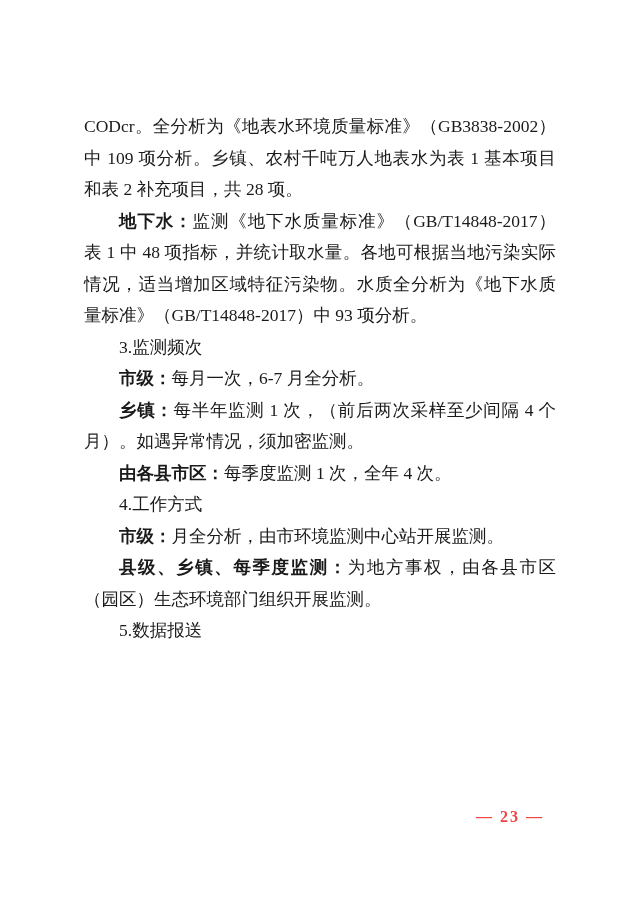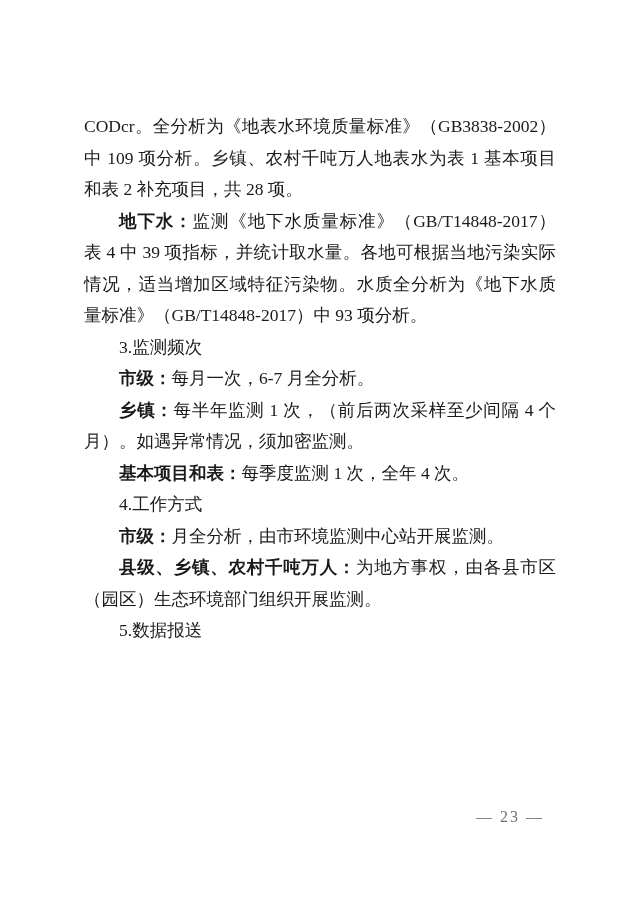--- a/index.html
+++ b/index.html
@@ -26,47 +26,48 @@
   .para { margin: 0; }
   .para.indent { text-indent: 2em; }
   .para.heading { font-weight: normal; }
   .lead { font-weight: bold; }
   .footer-pageno {
     position: absolute;
     top: 808px;
     right: 96px;
     font-size: 16px;
     letter-spacing: 2px;
-    color: #737373;
+    color: #ef4444;
+    font-weight: bold;
   }
 </style>
 </head>
 <body>
 
 <div class="page">
   <div class="content">
 
     <p class="para"><span>CODcr。全分析为《地表水环境质量标准》（GB3838-2002）中 109 项分析。乡镇、农村千吨万人地表水为表 1 基本项目和表 2 补充项目，共 28 项。</span></p>
 
-    <p class="para indent"><span class="lead">地下水：</span><span>监测《地下水质量标准》（GB/T14848-2017）表 4 中 39 项指标，并统计取水量。各地可根据当地污染实际情况，适当增加区域特征污染物。水质全分析为《地下水质量标准》（GB/T14848-2017）中 93 项分析。</span></p>
+    <p class="para indent"><span class="lead">地下水：</span><span>监测《地下水质量标准》（GB/T14848-2017）表 1 中 48 项指标，并统计取水量。各地可根据当地污染实际情况，适当增加区域特征污染物。水质全分析为《地下水质量标准》（GB/T14848-2017）中 93 项分析。</span></p>
 
     <p class="para indent heading">3.监测频次</p>
 
     <p class="para indent"><span class="lead">市级：</span><span>每月一次，6-7 月全分析。</span></p>
 
 
     <p class="para indent"><span class="lead">乡镇：</span><span>每半年监测 1 次，（前后两次采样至少间隔 4 个月）。如遇异常情况，须加密监测。</span></p>
 
-    <p class="para indent"><span class="lead">基本项目和表：</span><span>每季度监测 1 次，全年 4 次。</span></p>
+    <p class="para indent"><span class="lead">由各县市区：</span><span>每季度监测 1 次，全年 4 次。</span></p>
 
     <p class="para indent heading">4.工作方式</p>
 
     <p class="para indent"><span class="lead">市级：</span><span>月全分析，由市环境监测中心站开展监测。</span></p>
 
-    <p class="para indent"><span class="lead">县级、乡镇、农村千吨万人：</span><span>为地方事权，由各县市区（园区）生态环境部门组织开展监测。</span></p>
+    <p class="para indent"><span class="lead">县级、乡镇、每季度监测：</span><span>为地方事权，由各县市区（园区）生态环境部门组织开展监测。</span></p>
 
     <p class="para indent heading">5.数据报送</p>
 
 
   </div>
 
   <div class="footer-pageno">— 23 —</div>
 </div>
 
 </body></html>

